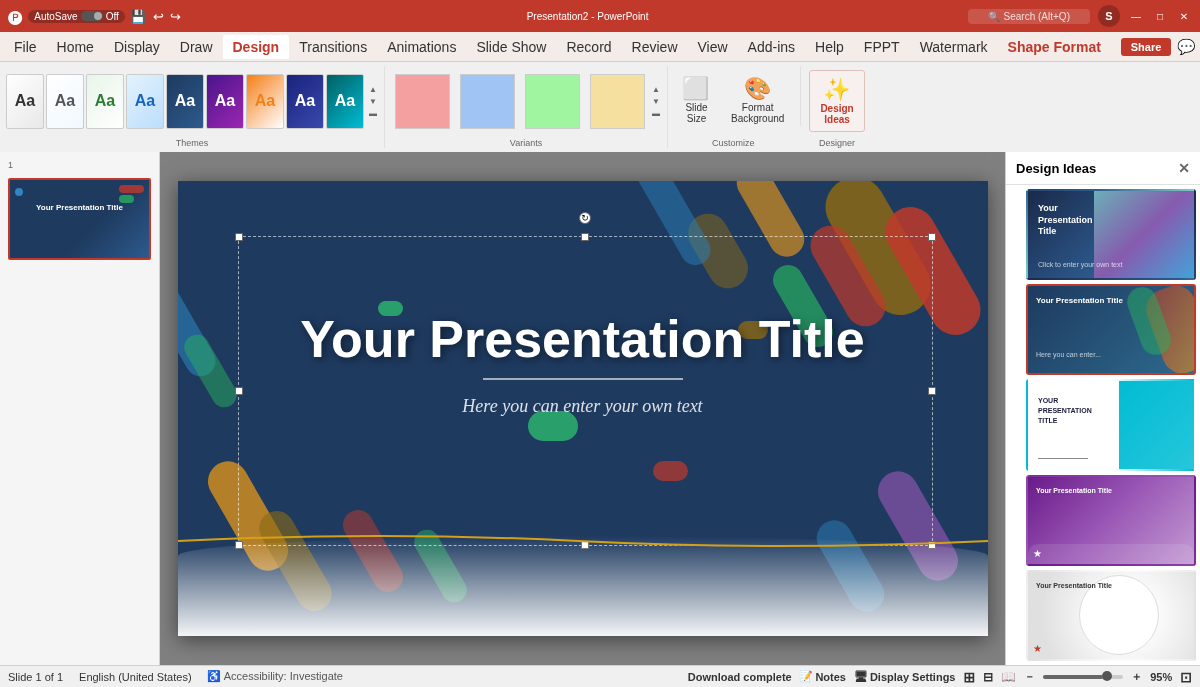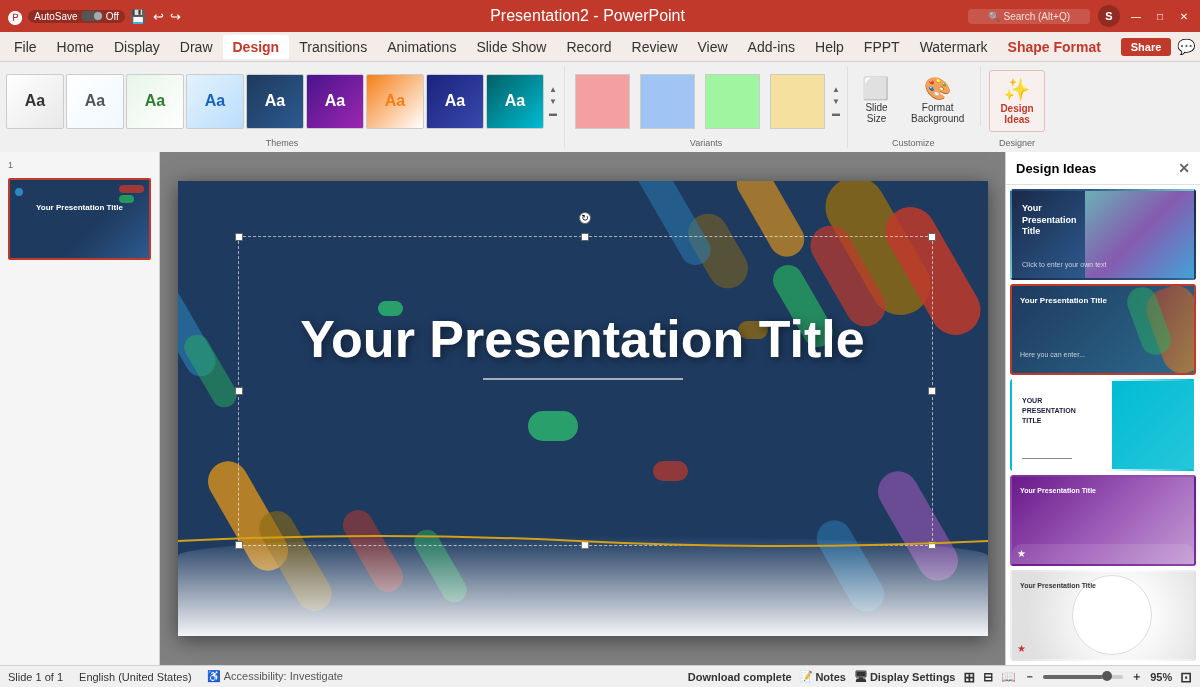--- a/index.html
+++ b/index.html
@@ -9,21 +9,21 @@
     #titlebar {
       height: 32px;
       background: #c0392b;
       display: flex;
       align-items: center;
       justify-content: space-between;
       padding: 0 8px;
       color: white;
     }
     #titlebar .left { display: flex; align-items: center; gap: 6px; font-size: 11px; }
-    #titlebar .center { font-size: 16px; margin-left: 26px; }
+    #titlebar .center { font-size: 10px; margin-left: 26px; }
     #titlebar .right { display: flex; align-items: center; gap: 8px; }
     .autosave-toggle { background: #922b21; border-radius: 8px; padding: 1px 6px; font-size: 10px; display: flex; align-items: center; gap: 3px; }
     .toggle-switch { width: 22px; height: 10px; background: #555; border-radius: 5px; display: inline-block; position: relative; }
     .toggle-switch::after { content: ''; position: absolute; width: 8px; height: 8px; background: #aaa; border-radius: 50%; top: 1px; right: 1px; }
     .win-btn { width: 16px; height: 16px; display: flex; align-items: center; justify-content: center; font-size: 10px; cursor: pointer; }
     #tabs-row {
       display: flex;
       align-items: center;
       padding: 0 4px;
       height: 30px;
@@ -63,21 +63,21 @@
       flex-direction: column;
       align-items: center;
       border-right: 1px solid #e0e0e0;
       padding: 0 6px;
       justify-content: space-between;
     }
     .ribbon-group-items { display: flex; align-items: center; gap: 2px; flex: 1; }
     .ribbon-group-label { font-size: 9px; color: #666; margin-top: 2px; }
 
     .theme-item {
-      width: 58px;
+      width: 38px;
       height: 55px;
       border: 1px solid #ccc;
       border-radius: 2px;
       cursor: pointer;
       display: flex;
       align-items: center;
       justify-content: center;
       font-size: 9px;
       background: white;
       overflow: hidden;
@@ -246,20 +246,21 @@
     }
     .design-panel-close { cursor: pointer; color: #666; font-size: 14px; }
 
     .design-ideas-list {
       flex: 1;
       overflow-y: auto;
       padding: 4px;
       display: flex;
       flex-direction: column;
       gap: 4px;
+      margin-left: 16px;
     }
 
     .design-idea-item {
       width: 100%;
       height: 108px;
       border-radius: 3px;
       cursor: pointer;
       overflow: hidden;
       position: relative;
       border: 2px solid transparent;
@@ -496,20 +497,21 @@
         <div class="selection-handle" style="bottom:-4px;left:-4px;"></div>
         <div class="selection-handle" style="bottom:-4px;left:50%;margin-left:-4px;"></div>
         <div class="selection-handle" style="bottom:-4px;right:-4px;"></div>
 
         <div style="position:absolute;top:-25px;left:50%;margin-left:-6px;width:12px;height:12px;background:white;border:1px solid #666;border-radius:50%;display:flex;align-items:center;justify-content:center;font-size:9px;cursor:pointer;">↻</div>
       </div>
 
       <div style="position:absolute;top:130px;left:0;right:0;text-align:center;">
         <div class="main-title">Your Presentation Title</div>
         <div class="underline-dec"></div>
+        <div class="subtitle">Here you can enter your own text</div>
       </div>
 
       <div class="wave-overlay"></div>
 
       <svg style="position:absolute;bottom:85px;left:0;right:0;width:100%;height:20px;" viewBox="0 0 810 20" preserveAspectRatio="none">
         <path d="M0,10 Q200,0 400,10 Q600,20 810,10" stroke="#d4a017" stroke-width="2" fill="none"></path>
       </svg>
     </div>
   </div>
 

